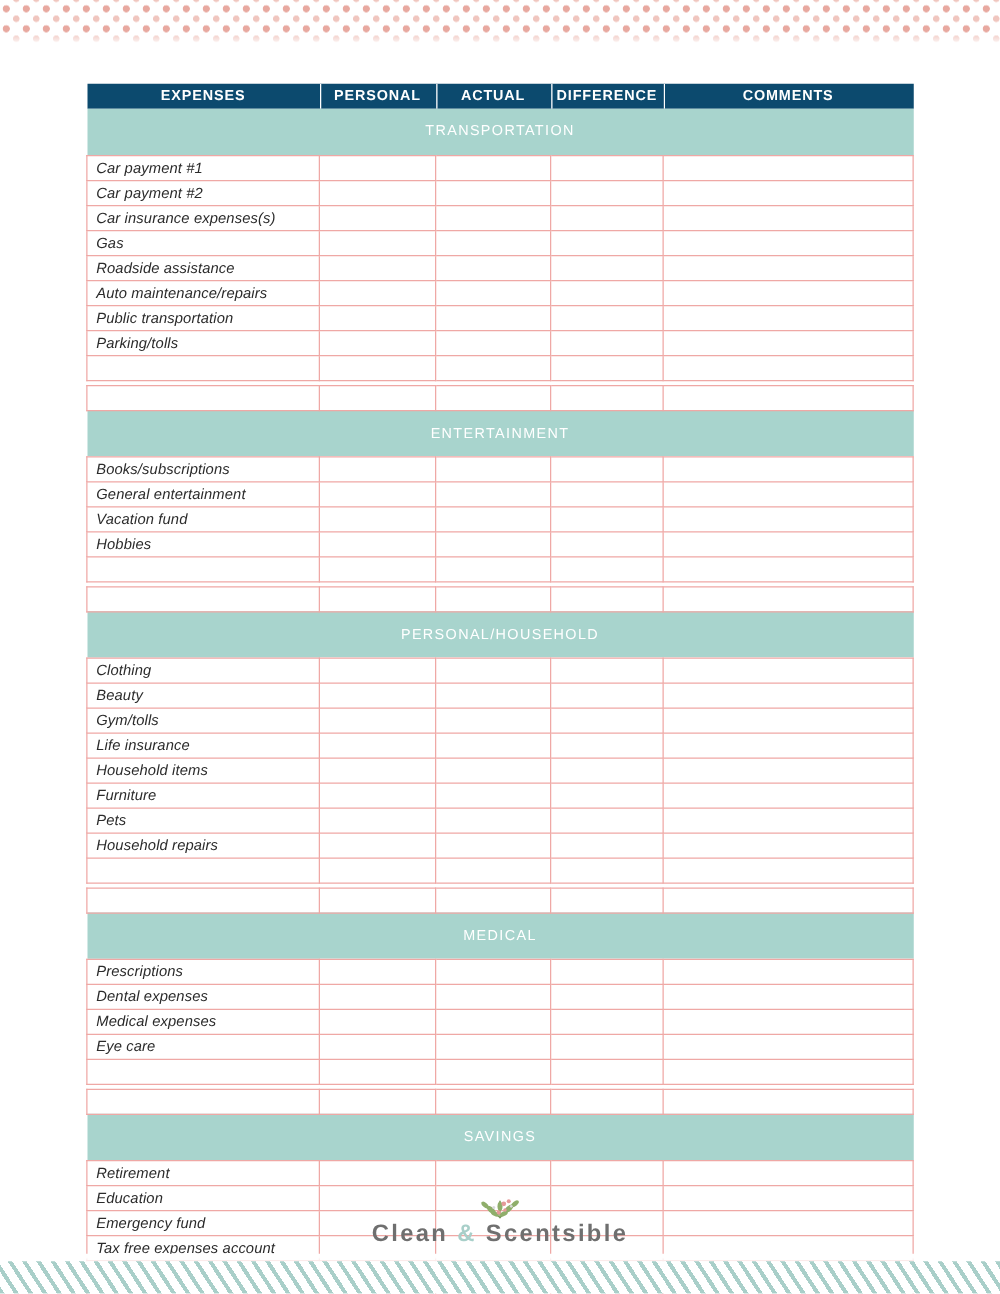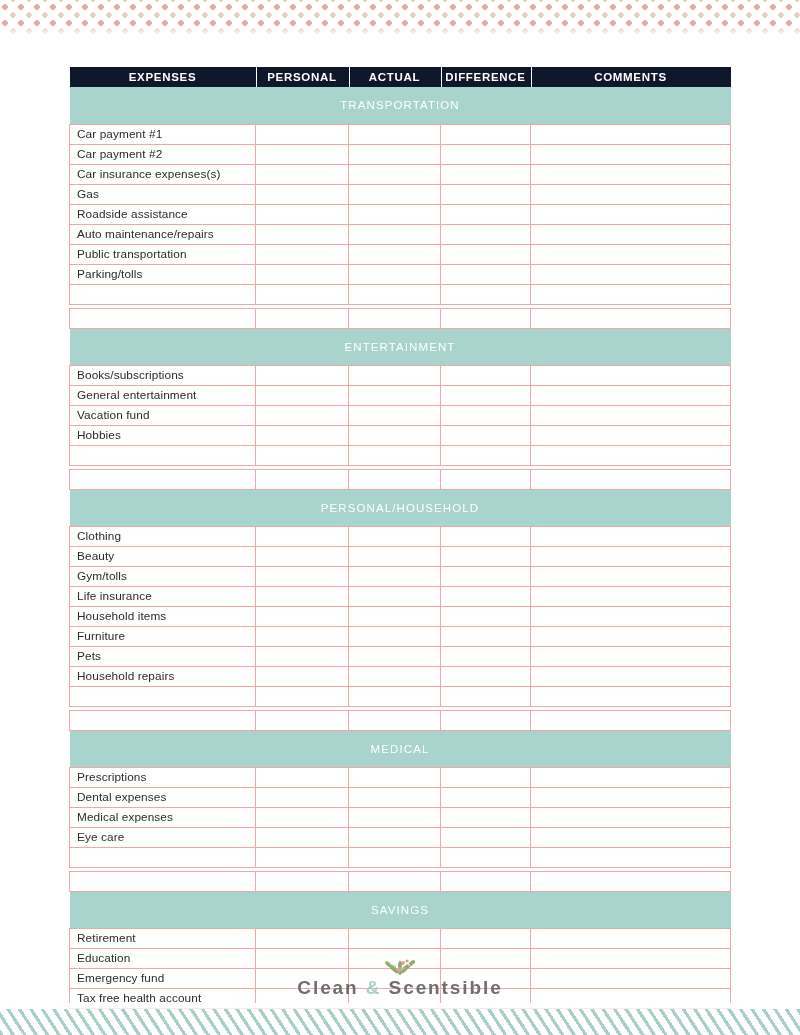--- a/index.html
+++ b/index.html
@@ -75,21 +75,21 @@
 
   
   col.c-name { width: 186px; }
   col.c-pred { width: 93px; }
   col.c-act  { width: 92px; }
   col.c-diff { width: 90px; }
   col.c-com  { width: 200px; }
 
   
   tr.head th {
-    background: #0f172a;
+    background: #0c4a6e;
     color: #ffffff;
     font-size: 11.5px;
     font-weight: bold;
     letter-spacing: 0.7px;
     text-align: center;
     height: 20px;
     padding: 2px;
     border: none;
     vertical-align: middle;
   }
@@ -120,20 +120,21 @@
     vertical-align: middle;
   }
   tr.item td.name {
     padding-left: 7px;
     font-size: 11.8px;
     color: #2b2b2b;
     font-weight: normal;
     letter-spacing: 0.1px;
     white-space: nowrap;
     overflow: hidden;
+    font-style: italic;
   }
 
   
   tr.gap td {
     height: 4px;
     padding: 0;
     border: none;
     background: #ffffff;
   }
 
@@ -451,21 +452,21 @@
             <td></td>
           </tr>
           <tr class="item">
             <td class="name">Emergency fund</td>
             <td></td>
             <td></td>
             <td></td>
             <td></td>
           </tr>
           <tr class="item">
-            <td class="name">Tax free health account</td>
+            <td class="name">Tax free expenses account</td>
             <td></td>
             <td></td>
             <td></td>
             <td></td>
           </tr>
           <tr class="item">
             <td class="name"></td>
             <td></td>
             <td></td>
             <td></td>

